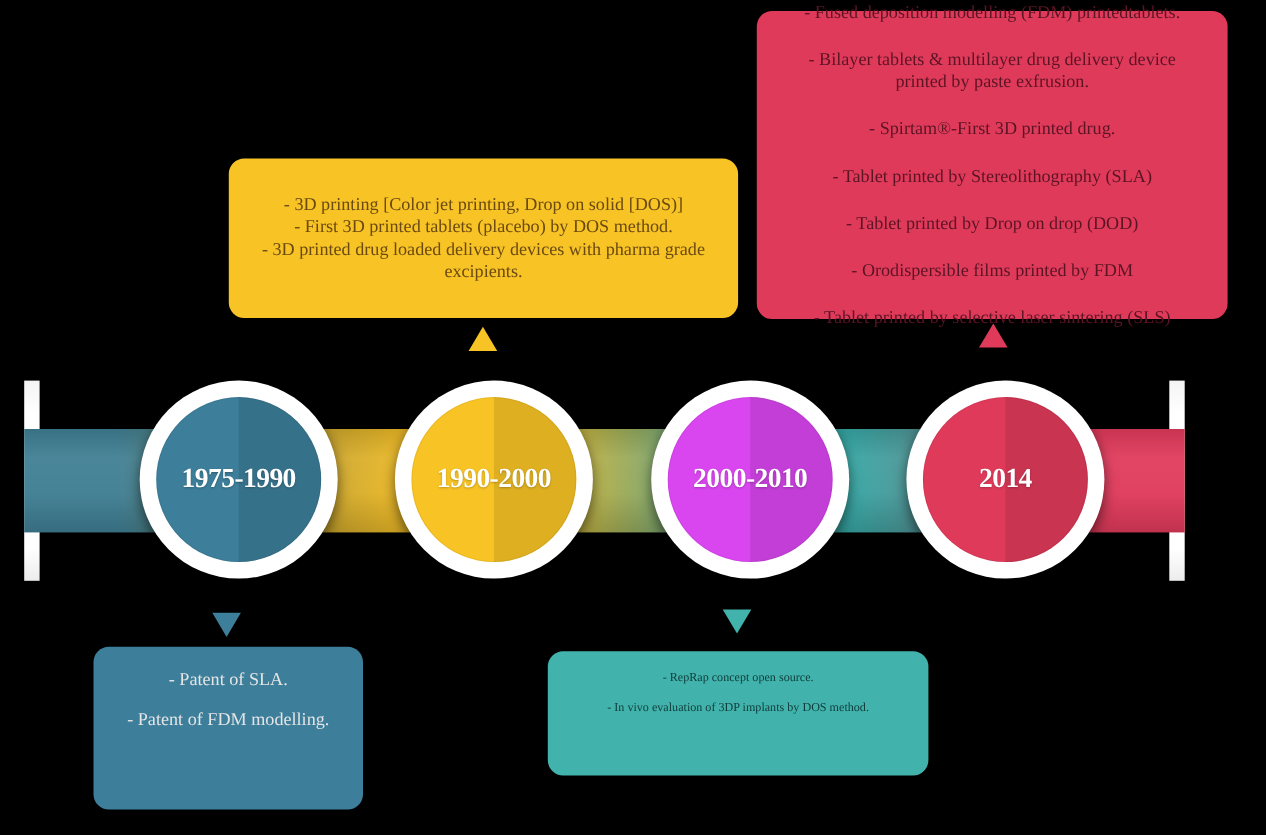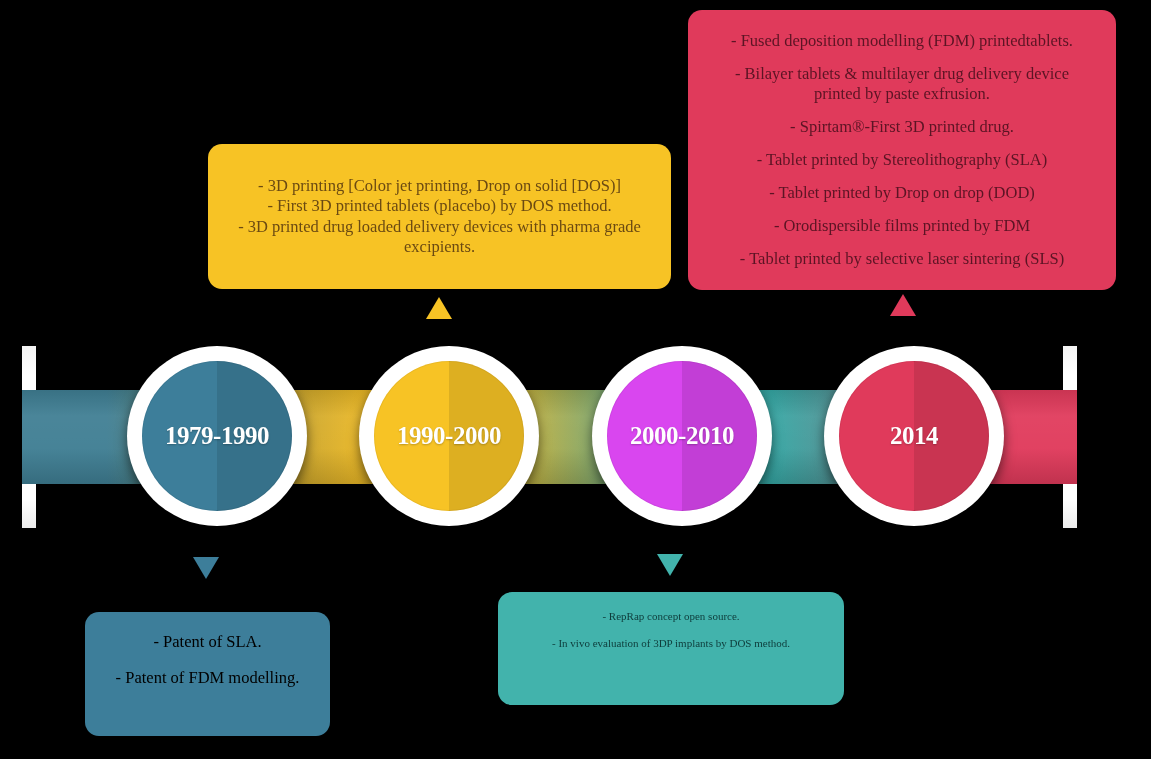--- a/index.html
+++ b/index.html
@@ -42,43 +42,43 @@
   
   #card-2010 {
     left: 688px;
     top: 10px;
     width: 428px;
     height: 280px;
     background: #e03a5b;
     color: #5c1424;
     font-size: 16.5px;
     padding: 14px 16px;
-    gap: 13px;
+    gap: 23px;
   }
 
   
   #card-1990-2000 {
     left: 208px;
     top: 144px;
     width: 463px;
     height: 145px;
     background: #f7c325;
     color: #6b4a12;
     font-size: 16.5px;
     padding: 10px 14px;
   }
 
   
   #card-1984-1990 {
     left: 85px;
-    top: 612px;
+    top: 588px;
     width: 245px;
-    height: 124px;
+    height: 148px;
     background: #3d7e9a;
-    color: #000000;
+    color: #e5e5e5;
     font-size: 16.5px;
     padding: 10px 12px;
     gap: 16px;
     justify-content: flex-start;
     padding-top: 20px;
   }
 
   
   #card-2000-2010 {
     left: 498px;
@@ -268,21 +268,21 @@
   <div class="tri tri-up" id="tri-yellow"></div>
   <div class="tri tri-up" id="tri-pink"></div>
 
   <div id="ribbon-wrap">
     <div class="ribbon-endcap" id="endcap-left"></div>
     <div class="ribbon-endcap" id="endcap-right"></div>
     <div id="ribbon-bar"></div>
 
     <div class="milestone" id="ms-0">
       <div class="milestone-inner">
-        <span class="milestone-label">1979-1990</span>
+        <span class="milestone-label">1975-1990</span>
       </div>
     </div>
 
     <div class="milestone" id="ms-1">
       <div class="milestone-inner">
         <span class="milestone-label">1990-2000</span>
       </div>
     </div>
 
     <div class="milestone" id="ms-2">

